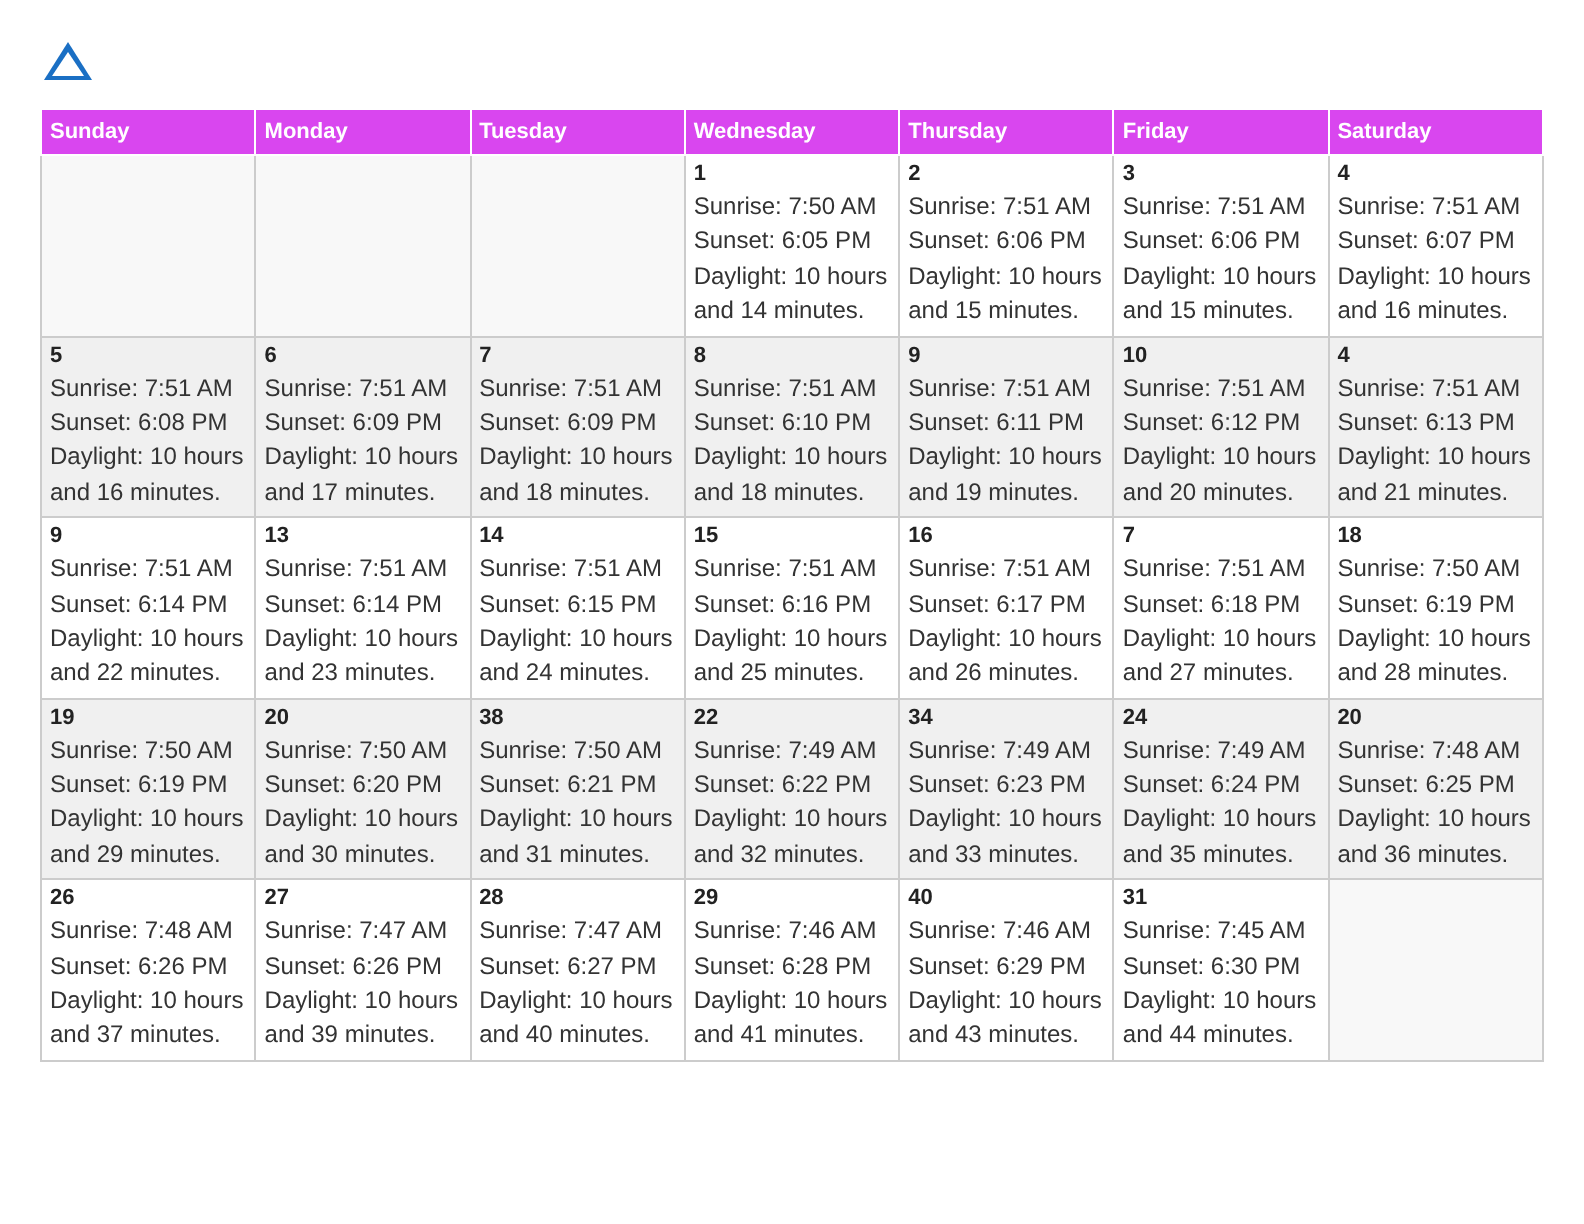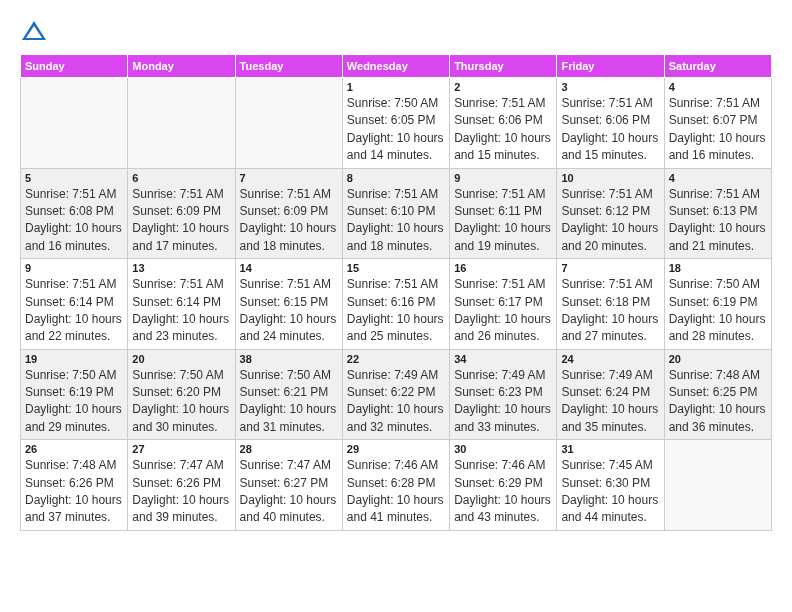--- a/index.html
+++ b/index.html
@@ -333,21 +333,21 @@
 and 40 minutes.</div>
           </td>
           <td>
             <div class="day-num">29</div>
             <div class="day-info" style="white-space: pre-line;">Sunrise: 7:46 AM
 Sunset: 6:28 PM
 Daylight: 10 hours
 and 41 minutes.</div>
           </td>
           <td>
-            <div class="day-num">30</div>
+            <div class="day-num">40</div>
             <div class="day-info" style="white-space: pre-line;">Sunrise: 7:46 AM
 Sunset: 6:29 PM
 Daylight: 10 hours
 and 43 minutes.</div>
           </td>
           <td>
             <div class="day-num">31</div>
             <div class="day-info" style="white-space: pre-line;">Sunrise: 7:45 AM
 Sunset: 6:30 PM
 Daylight: 10 hours

